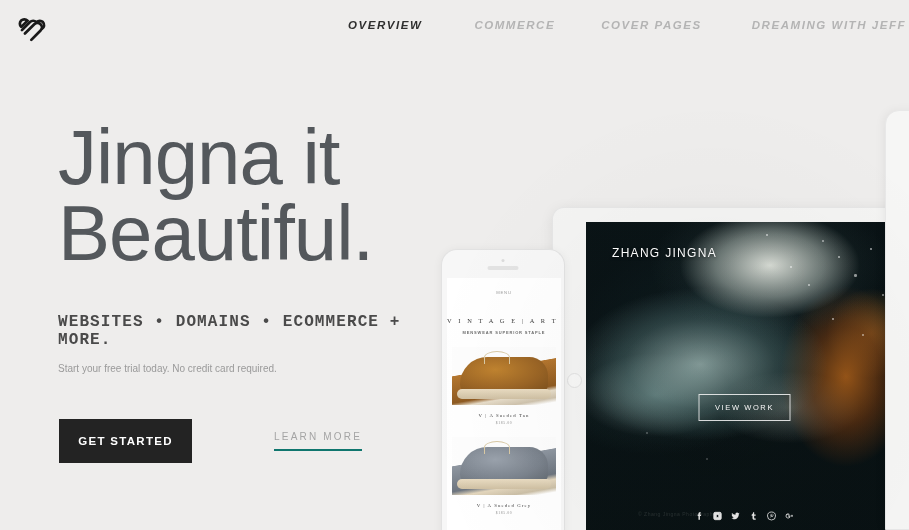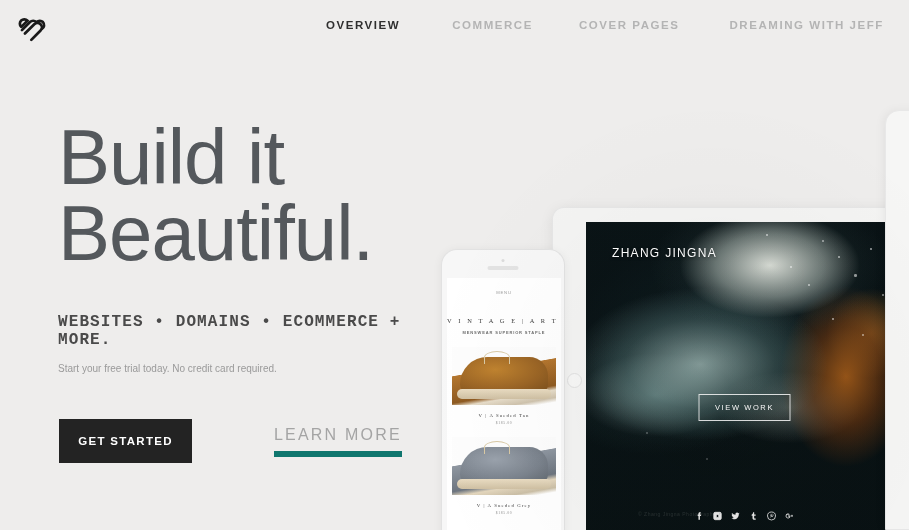--- a/index.html
+++ b/index.html
@@ -21,23 +21,24 @@
     position: absolute; top: 0; left: 0;
     width: 909px; height: 57px;
     display: flex; align-items: center;
     z-index: 50;
   }
   .logo {
     position: absolute; left: 16px; top: 11px;
     width: 34px; height: 34px;
   }
   .nav-links {
-    position: absolute; left: 326px; top: 19px;
+    position: absolute; left: 348px; top: 19px;
     display: flex; align-items: flex-start;
     gap: 0px;
+    font-style: italic;
   }
   .nav-link {
     font-size: 11.5px;
     letter-spacing: 1.55px;
     color: #b4b4b4;
     text-transform: uppercase;
     white-space: nowrap;
     cursor: pointer;
     font-weight: 600;
   }
@@ -94,23 +95,23 @@
     font-size: 11.5px;
     font-weight: 700;
     letter-spacing: 1.3px;
     text-transform: uppercase;
     cursor: pointer;
     display: flex; align-items: center; justify-content: center;
   }
   .btn-secondary {
     margin-left: 39px;
     padding-bottom: 7px;
-    border-bottom: 6px solid #0f766e;
+    border-bottom: 2px solid #0f766e;
     color: #a4a4a4;
-    font-size: 16px;
+    font-size: 10px;
     font-weight: 400;
     letter-spacing: 2.2px;
     text-transform: uppercase;
     cursor: pointer;
     background: none;
     font-family: "Liberation Sans", sans-serif;
   }
 
   
   .devices { position: absolute; left: 0; top: 0; width: 909px; height: 530px; z-index: 10; }
@@ -442,21 +443,21 @@
           <div class="ph-name">V | A Sueded Grey</div>
           <div class="ph-price">$185.00</div>
         </div>
       </div>
     </div>
 
     <div class="edge-device"></div>
   </div>
 
   <div class="hero">
-    <div class="hero-title">Build it
+    <div class="hero-title">Jingna it
 Beautiful.</div>
     <div class="hero-eyebrow">WEBSITES • DOMAINS • ECOMMERCE + MORE.</div>
     <div class="hero-sub">Start your free trial today. No credit card required.</div>
   </div>
 
   <div class="cta-row">
     <button class="btn-primary">GET STARTED</button>
     <span class="btn-secondary">LEARN MORE</span>
   </div>
 

